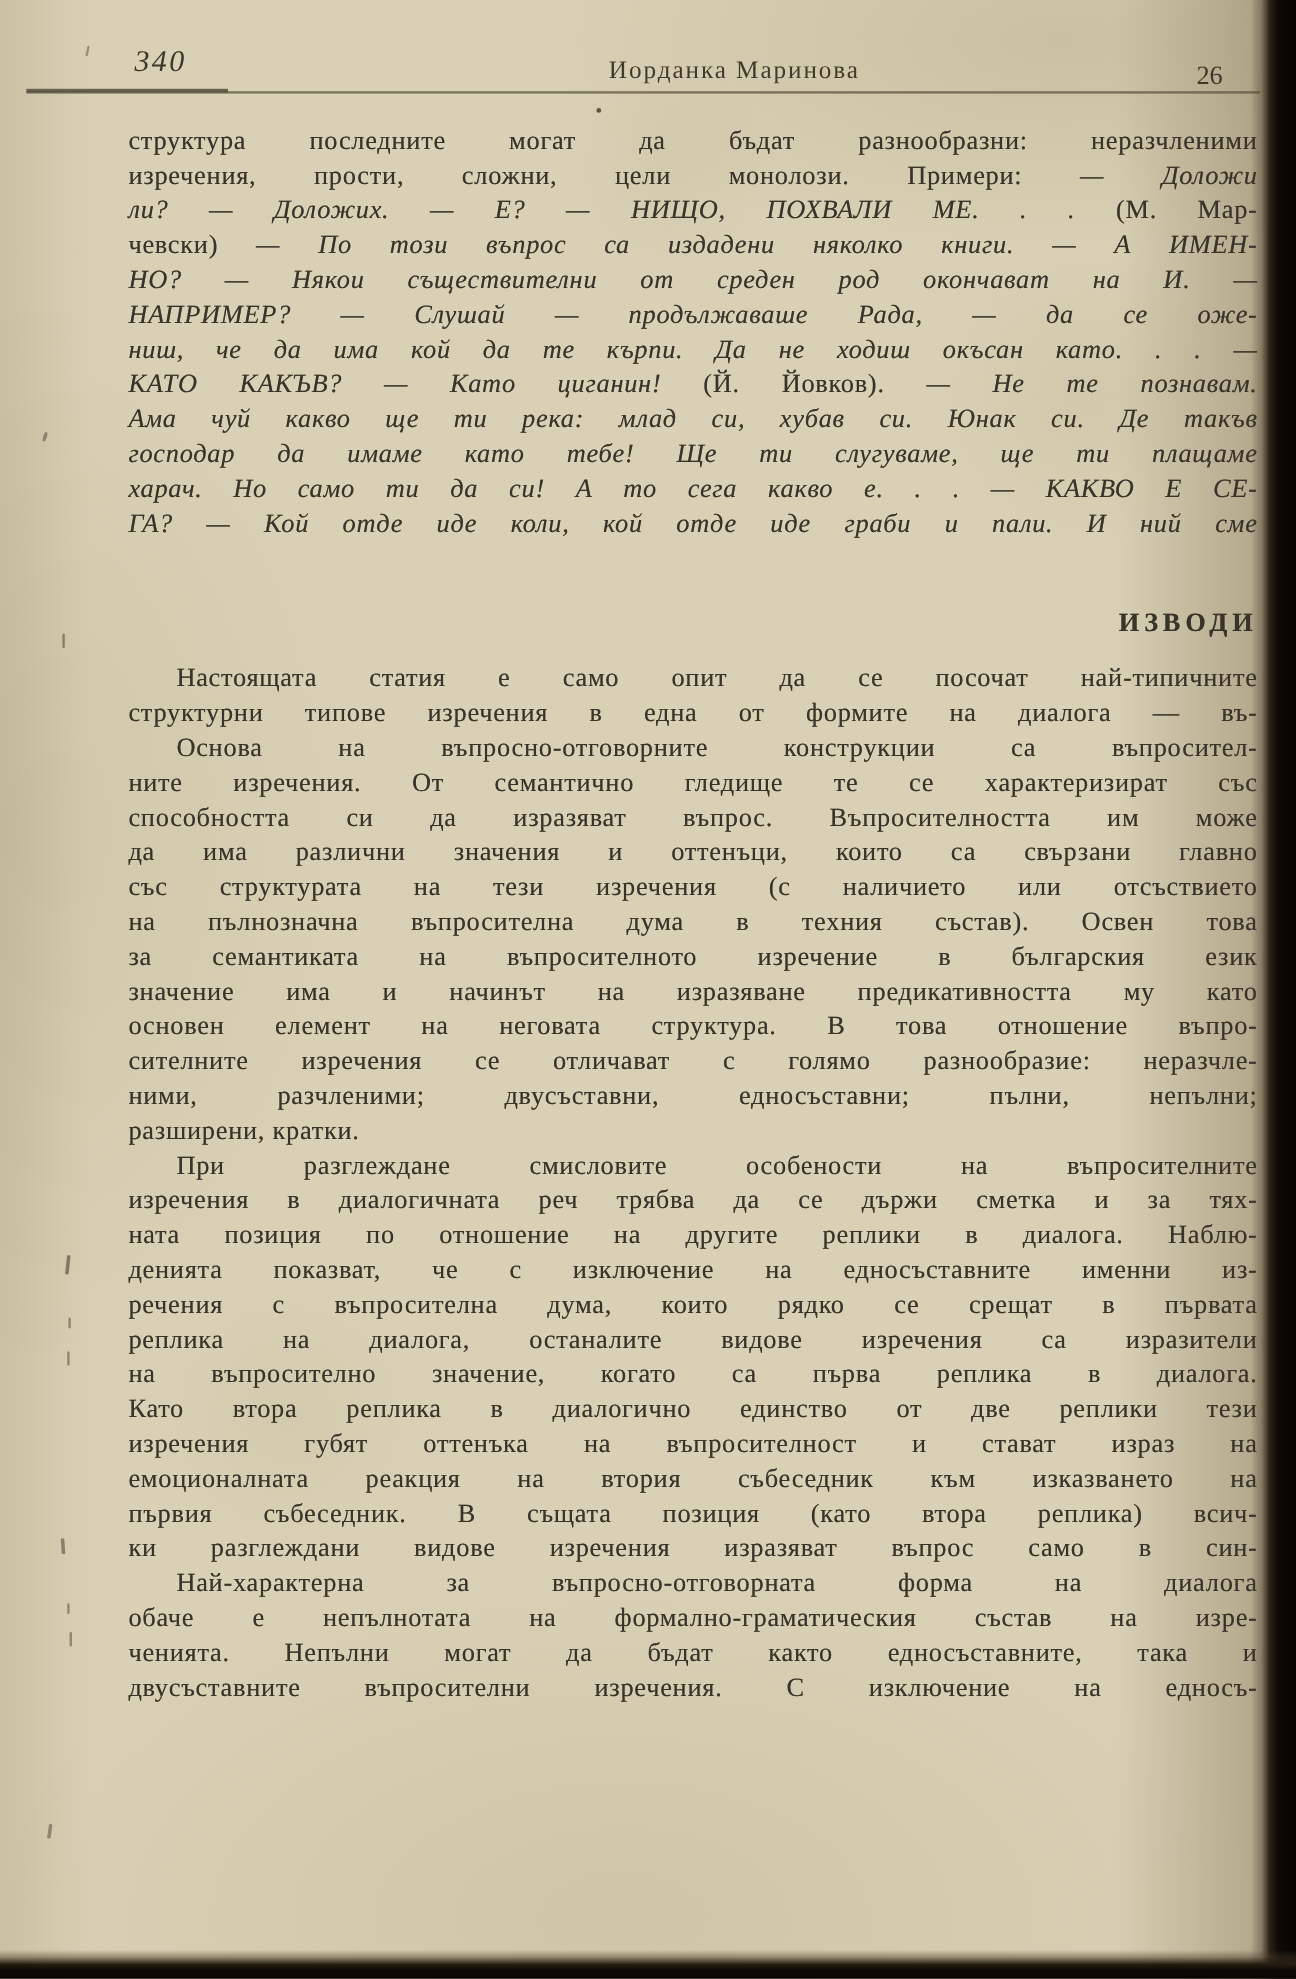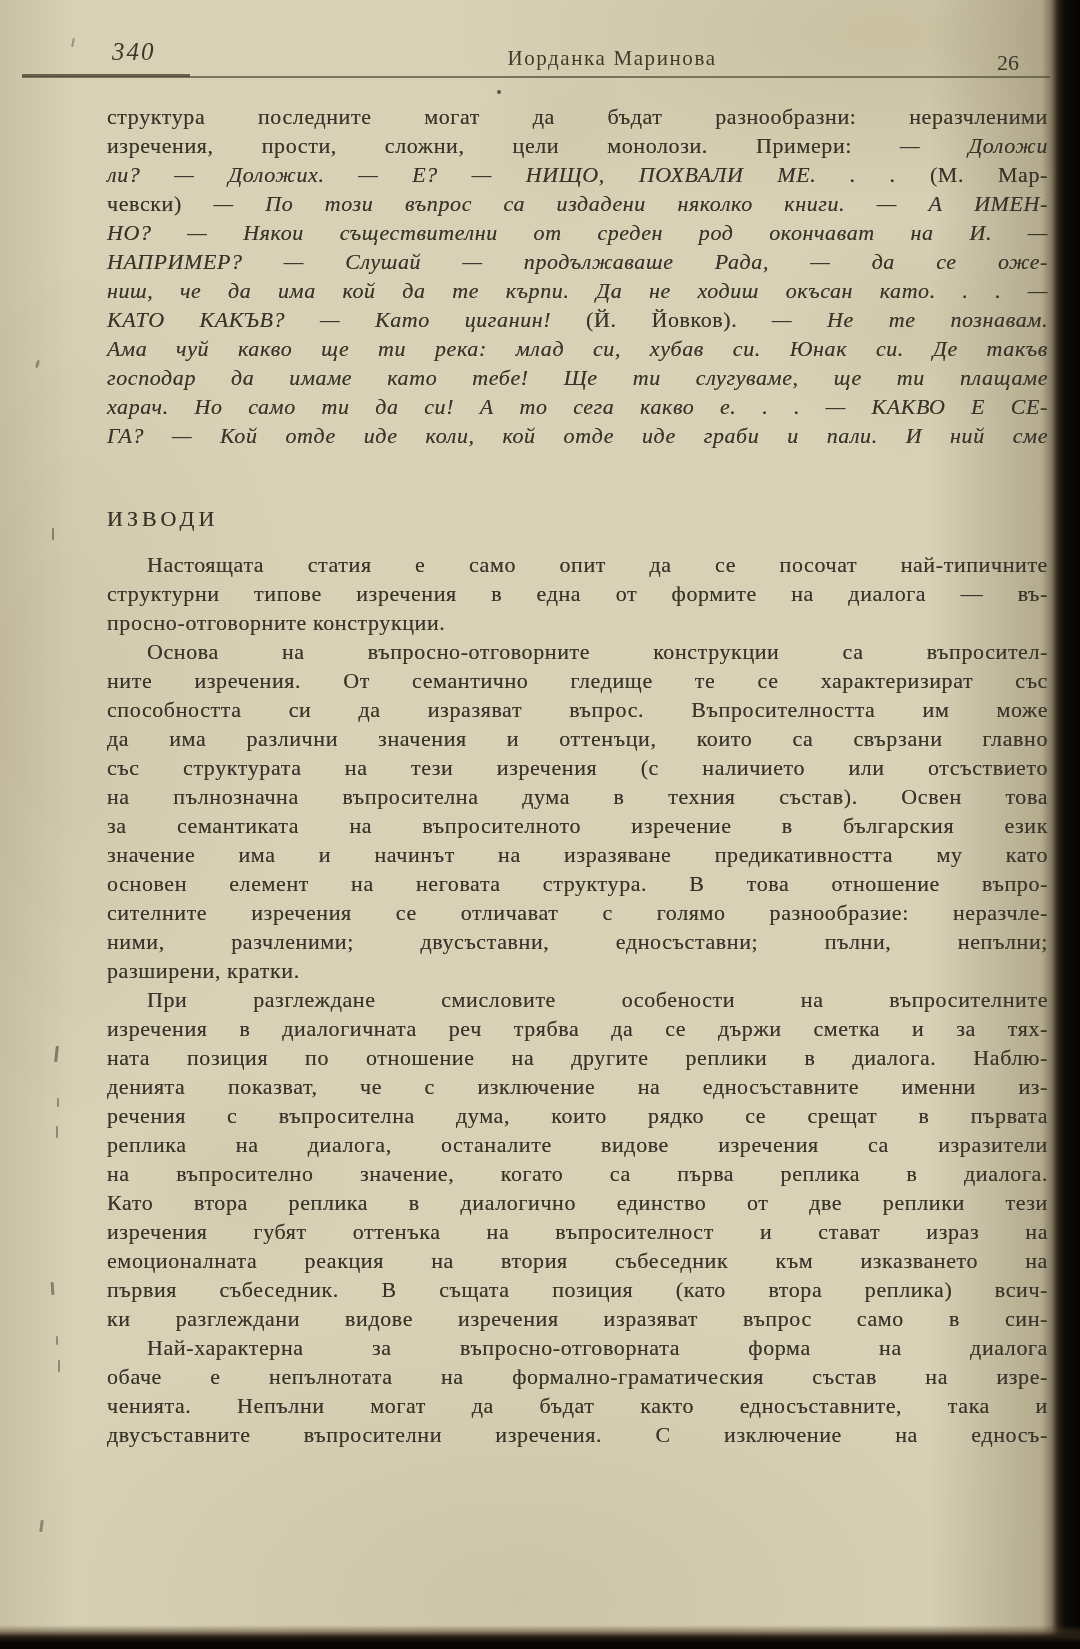--- a/index.html
+++ b/index.html
@@ -47,23 +47,24 @@
   .para{margin:0;}
   .line{
     height:29px;line-height:29px;font-size:22px;letter-spacing:.6px;
     text-align:justify;text-align-last:justify;white-space:nowrap;
     color:#39342a;text-shadow:0 0 .5px rgba(45,40,28,.55);
   }
   .line.short{text-align-last:left;}
   .line.first{text-indent:40px;}
   .it{font-style:italic;}
   .section-heading{
-    text-align:left;font-size:22px;letter-spacing:4px;color:#39342a;
+    text-align:right;font-size:22px;letter-spacing:4px;color:#39342a;
     margin:54px 0 16px 0;height:30px;line-height:30px;
     text-shadow:0 0 .5px rgba(45,40,28,.55);
+    font-weight:bold;
   }
   .right-band{
     position:absolute;top:0;right:0;width:38px;height:100%;
     background:linear-gradient(to right,
       rgba(46,36,24,0) 0, rgba(64,50,33,.38) 9px,
       #2b2217 16px, #0d0a07 23px, #050403 100%);
   }
   .bottom-band{
     position:absolute;bottom:0;left:0;width:100%;height:24px;
     background:linear-gradient(to bottom,
@@ -98,21 +99,20 @@
         <div class="line"><span class="it">КАТО КАКЪВ? — Като циганин! </span><span>(Й. Йовков). </span><span class="it">— Не те познавам.</span></div>
         <div class="line"><span class="it">Ама чуй какво ще ти река: млад си, хубав си. Юнак си. Де такъв</span></div>
         <div class="line"><span class="it">господар да имаме като тебе! Ще ти слугуваме, ще ти плащаме</span></div>
         <div class="line"><span class="it">харач. Но само ти да си! А то сега какво е. . . — КАКВО Е СЕ-</span></div>
         <div class="line"><span class="it">ГА? — Кой отде иде коли, кой отде иде граби и пали. И ний сме</span></div>
       </div>
       <div class="section-heading">ИЗВОДИ</div>
       <div class="para">
         <div class="line first"><span>Настоящата статия е само опит да се посочат най-типичните</span></div>
         <div class="line"><span>структурни типове изречения в една от формите на диалога — въ-</span></div>
-        <div class="line short"><span>просно-отговорните конструкции.</span></div>
       </div>
       <div class="para">
         <div class="line first"><span>Основа на въпросно-отговорните конструкции са въпросител-</span></div>
         <div class="line"><span>ните изречения. От семантично гледище те се характеризират със</span></div>
         <div class="line"><span>способността си да изразяват въпрос. Въпросителността им може</span></div>
         <div class="line"><span>да има различни значения и оттенъци, които са свързани главно</span></div>
         <div class="line"><span>със структурата на тези изречения (с наличието или отсъствието</span></div>
         <div class="line"><span>на пълнозначна въпросителна дума в техния състав). Освен това</span></div>
         <div class="line"><span>за семантиката на въпросителното изречение в българския език</span></div>
         <div class="line"><span>значение има и начинът на изразяване предикативността му като</span></div>

